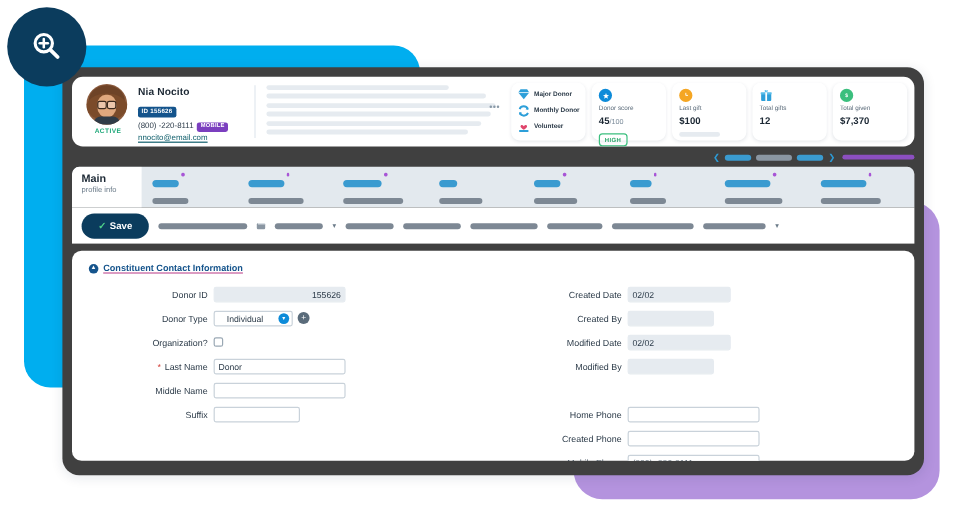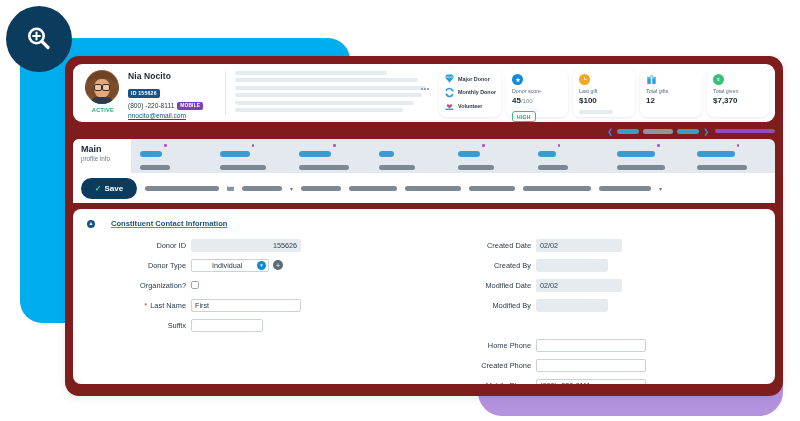--- a/index.html
+++ b/index.html
@@ -31,23 +31,23 @@
     position: absolute; left: 6px; top: 6px;
     width: 66px; height: 66px;
     background: #0B3C5D;
     border-radius: 50%;
     z-index: 40;
     display: flex; align-items: center; justify-content: center;
   }
 
   
   .app {
-    position: absolute; left: 65px; top: 56px;
+    position: absolute; left: 52px; top: 56px;
     width: 718px; height: 340px;
-    background: #7f1d1d;
+    background: #404040;
     border-radius: 14px;
     z-index: 20;
     overflow: hidden;
     box-shadow: 0 2px 10px rgba(20,40,70,.10);
   }
 
   
   .hdr {
     position: relative;
     margin: 8px 8px 0 8px;
@@ -206,21 +206,21 @@
   .mailic::after{content:"";position:absolute;left:0.5px;top:0.5px;width:6px;height:3px;border-top:1.3px solid #E6EBF0;transform:skewY(0deg);}
   .chev-sm { font-size:6px; color:#6A7A88; flex:none;}
 
   
   .formcard {
     margin: 6px 8px 0 8px;
     background:#fff; border-radius: 8px;
     height: 175px; padding: 10px 0 0 0;
     position: relative; overflow: hidden;
   }
-  .sectitle { display:flex; align-items:center; gap:16px; padding-left: 14px; margin-bottom: 7px;}
+  .sectitle { display:flex; align-items:center; gap:4px; padding-left: 14px; margin-bottom: 7px;}
   .sec-chev {
     width:8px;height:8px;border-radius:50%;background:#15548C;
     display:flex;align-items:center;justify-content:center;
     color:#fff;font-size:5px;line-height:1;
   }
   .sectitle span.tt {
     font-size:7.6px;font-weight:bold;color:#15548C;
     text-decoration: underline; text-decoration-color:#C45A9A;
   }
   .cols { display:flex; }
@@ -236,23 +236,23 @@
   .fin {
     height: 13px; border:1px solid #C9D2DA; border-radius:2px;
     background:#fff; font-size:7.2px; color:#2b3a48;
     padding: 0 3px; display:flex; align-items:center;
     font-family:"Liberation Sans", sans-serif;
   }
   .fin.ro { background:#E6EBF0; border-color:#E6EBF0; }
   .fin.ro.rt { justify-content:flex-end; }
   .w110 { width:110px; } .w72 { width:72px; } .w86{width:86px;}
   .sel {
-    height:13px; width:78px; border:1px solid #C9D2DA; border-radius:2px;
+    height:13px; width:66px; border:1px solid #C9D2DA; border-radius:2px;
     background:#fff; display:flex; align-items:center; justify-content:space-between;
-    padding:0 2px 0 20px; font-size:7.2px; color:#2b3a48;
+    padding:0 2px 0 10px; font-size:7.2px; color:#2b3a48;
   }
   .selcaret {
     width:9px;height:9px;border-radius:50%;background:#0D8BD9;
     display:flex;align-items:center;justify-content:center;color:#fff;font-size:5px;
   }
   .plusbtn {
     width:10px;height:10px;border-radius:50%;background:#5A6B7A;
     display:flex;align-items:center;justify-content:center;color:#fff;font-size:7px;
     margin-left:4px; line-height:1;
   }
@@ -464,21 +464,25 @@
             <div class="plusbtn">+</div>
           </div>
           <div class="frow">
             <div class="flabel">Organization?</div>
             <div class="cbx"></div>
           </div>
           <div class="frow">
             <div class="flabel">
               <span class="req">*</span><span>Last Name</span>
             </div>
-            <div class="fin w110">First</div>
+            <div class="fin w110">Donor</div>
+          </div>
+          <div class="frow">
+            <div class="flabel">Middle Name</div>
+            <div class="fin w110"></div>
           </div>
           <div class="frow">
             <div class="flabel">Suffix</div>
             <div class="fin w72"></div>
           </div>
         </div>
 
         <div class="col col-right">
           <div class="frow">
             <div class="flabel">Created Date</div>

